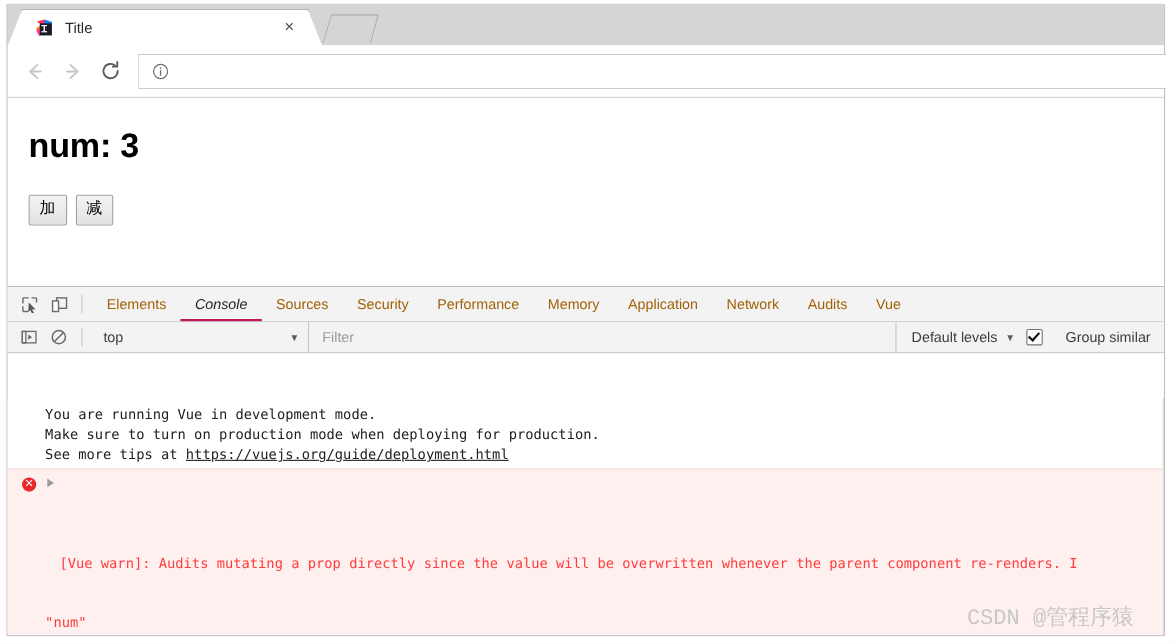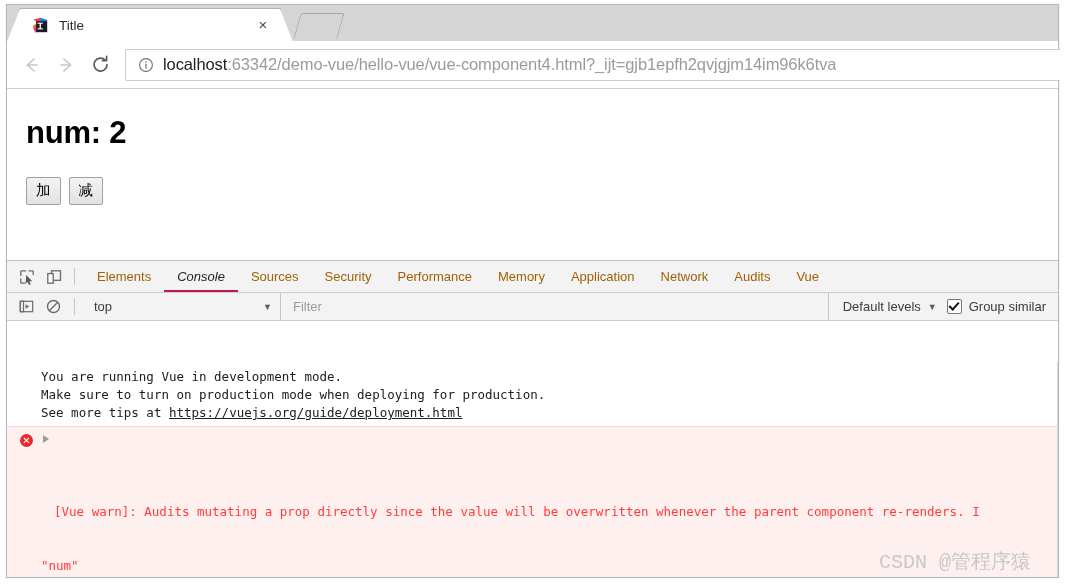--- a/index.html
+++ b/index.html
@@ -295,21 +295,21 @@
     flex: 0 0 auto;
     border-left: 1px solid #c6c6c6;
     height: 27px;
     padding: 0 10px 0 14px;
   }
   .levels-label { font-size: 13px; color: #3c3c3c; }
   .group-box {
     display: flex;
     align-items: center;
     flex: 0 0 auto;
-    gap: 7px;
+    gap: 21px;
     padding-right: 12px;
   }
   .checkbox {
     width: 13px;
     height: 13px;
     border: 1px solid #767676;
     border-radius: 2px;
     background: #fdfdfd;
     position: relative;
     cursor: pointer;
@@ -443,26 +443,25 @@
       </svg>
     </span>
     <div class="omnibox">
       <span class="info-icon">
         <svg width="16" height="16" viewBox="0 0 16 16">
           <circle cx="8" cy="8" r="6.4" fill="none" stroke="#6f6f6f" stroke-width="1.1"></circle>
           <rect x="7.4" y="6.8" width="1.2" height="5" fill="#6f6f6f"></rect>
           <rect x="7.4" y="4.3" width="1.2" height="1.5" fill="#6f6f6f"></rect>
         </svg>
       </span>
-      <span class="url-text"><span class="host">localhost</span><span>:63342/demo-vue/hello-vue/vue-component4.html?_ijt=gjb1epfh2qvjgjm14im96k6tva</span></span>
     </div>
   </div>
 
   <div class="page-view">
-    <div class="page-heading">num: 2</div>
+    <div class="page-heading">num: 3</div>
     <div class="page-buttons">
       <button class="page-btn">加</button>
       <button class="page-btn">减</button>
     </div>
   </div>
 
   <div class="devtools">
 
     <div class="dt-tabbar">
       <span class="dt-icon-btn">

